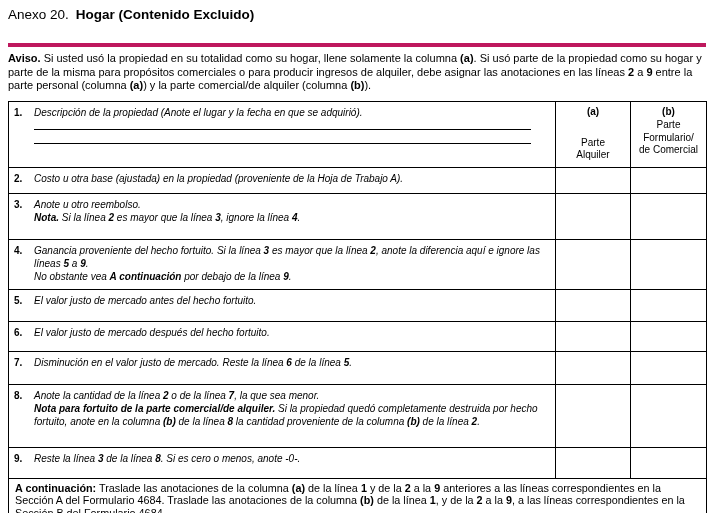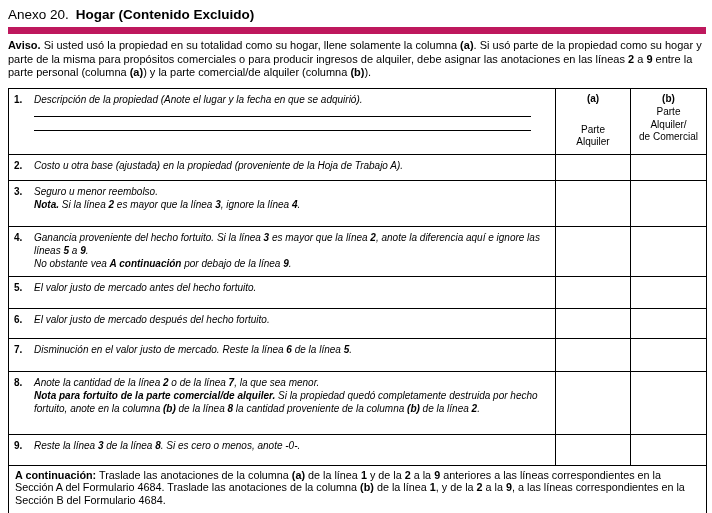--- a/index.html
+++ b/index.html
@@ -1,20 +1,20 @@
 <!DOCTYPE html>
 <html><head>
 <meta charset="utf-8">
 <style>
   * { box-sizing: border-box; margin: 0; padding: 0; }
   html, body { width: 712px; height: 513px; background: #fff; color: #000;
     font-family: "Liberation Sans", "DejaVu Sans", sans-serif; }
   .page { position: relative; width: 712px; height: 513px; overflow: hidden; }
 
-  .header { margin: 7px 6px 0 8px; border-bottom: 7px solid #be185d; padding-bottom: 5px; }
+  .header { margin: 7px 6px 0 8px; border-bottom: 4px solid #be185d; padding-bottom: 21px; }
   .title { font-size: 13.5px; line-height: 15px; }
   .title .prefix { font-weight: 400; }
   .title .name { font-weight: 700; margin-left: 7px; }
 
   .notice { margin: 5px 6px 0 8px; font-size: 11px; line-height: 13.6px; }
 
   table.ws { border-collapse: collapse; table-layout: fixed; width: 698px;
     margin: 8px 0 0 8px; }
   td { border: 1px solid #000; vertical-align: top; }
   b { font-weight: 700; text-align: center; }
@@ -90,21 +90,21 @@
             <div>Parte</div>
             <div>Alquiler</div>
           </div>
         </div>
       </td>
       <td class="col-head col-b">
         <div class="inner">
           <div class="col-tag">(b)</div>
           <div class="col-lines">
             <div>Parte</div>
-            <div>Alquiler/</div>
+            <div>Formulario/</div>
             <div>de Comercial</div>
           </div>
         </div>
       </td>
     </tr>
 
     <tr class="r2">
       <td class="desc-cell">
         <div class="rowline">
           <span class="num">2.</span>
@@ -115,21 +115,21 @@
       </td>
       <td class="amount"></td>
       <td class="amount"></td>
     </tr>
 
     <tr class="r3">
       <td class="desc-cell">
         <div class="rowline">
           <span class="num">3.</span>
           <div class="txt">
-            <p>Seguro u menor reembolso.</p>
+            <p>Anote u otro reembolso.</p>
             <p><b>Nota.</b> Si la línea <b>2</b> es mayor que la línea <b>3</b>, ignore la línea <b>4</b>.</p>
           </div>
         </div>
       </td>
       <td class="amount"></td>
       <td class="amount"></td>
     </tr>
 
     <tr class="r4">
       <td class="desc-cell">

